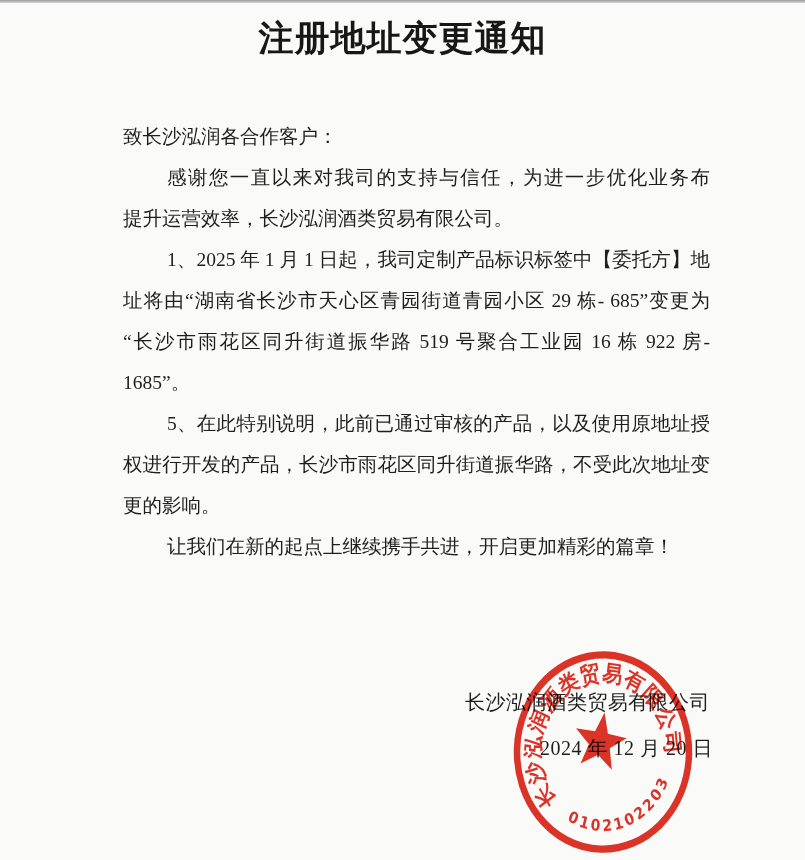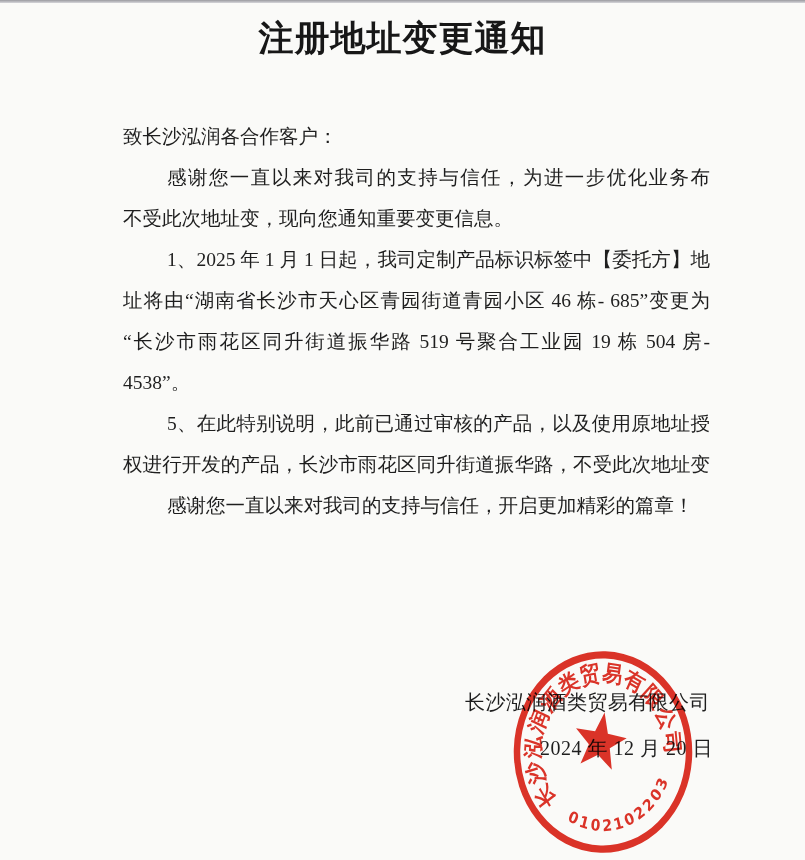--- a/index.html
+++ b/index.html
@@ -61,28 +61,29 @@
 
 <div class="page">
 
   <div class="scan-edge"></div>
 
   <h1 class="title">注册地址变更通知</h1>
 
   <div class="doc-body">
     <div class="line">致长沙泓润各合作客户：</div>
     <div class="line indent jl">感谢您一直以来对我司的支持与信任，为进一步优化业务布局，</div>
-    <div class="line">不受此次地址变，现向您通知重要变更信息。</div>
+    <div class="line">提升运营效率，长沙泓润酒类贸易有限公司。</div>
     <div class="line indent jl">1、2025 年 1 月 1 日起，我司定制产品标识标签中【委托方】地</div>
-    <div class="line jl">址将由“湖南省长沙市天心区青园街道青园小区 46 栋- 685”变更为</div>
-    <div class="line jl">“长沙市雨花区同升街道振华路 519 号聚合工业园 19 栋 504 房-</div>
-    <div class="line">4538”。</div>
+    <div class="line jl">址将由“湖南省长沙市天心区青园街道青园小区 29 栋- 685”变更为</div>
+    <div class="line jl">“长沙市雨花区同升街道振华路 519 号聚合工业园 16 栋 922 房-</div>
+    <div class="line">1685”。</div>
     <div class="line indent jl">5、在此特别说明，此前已通过审核的产品，以及使用原地址授</div>
     <div class="line jl">权进行开发的产品，长沙市雨花区同升街道振华路，不受此次地址变</div>
-    <div class="line indent">感谢您一直以来对我司的支持与信任，开启更加精彩的篇章！</div>
+    <div class="line">更的影响。</div>
+    <div class="line indent">让我们在新的起点上继续携手共进，开启更加精彩的篇章！</div>
   </div>
 
   <div class="sig-company">长沙泓润酒类贸易有限公司</div>
   <div class="sig-date">2024 年 12 月 20 日</div>
 
   <svg class="stamp" viewBox="-112 -122 224 244" xmlns="http://www.w3.org/2000/svg">
     <g transform="scale(1,1.13)">
       <g transform="rotate(-20)">
         <circle cx="0" cy="0" r="86" fill="none" stroke="#dd2418" stroke-width="6.5"></circle>
         <path id="sealTopArc" d="M -57.1 26.6 A 63 63 0 1 1 57.1 26.6" fill="none"></path>

